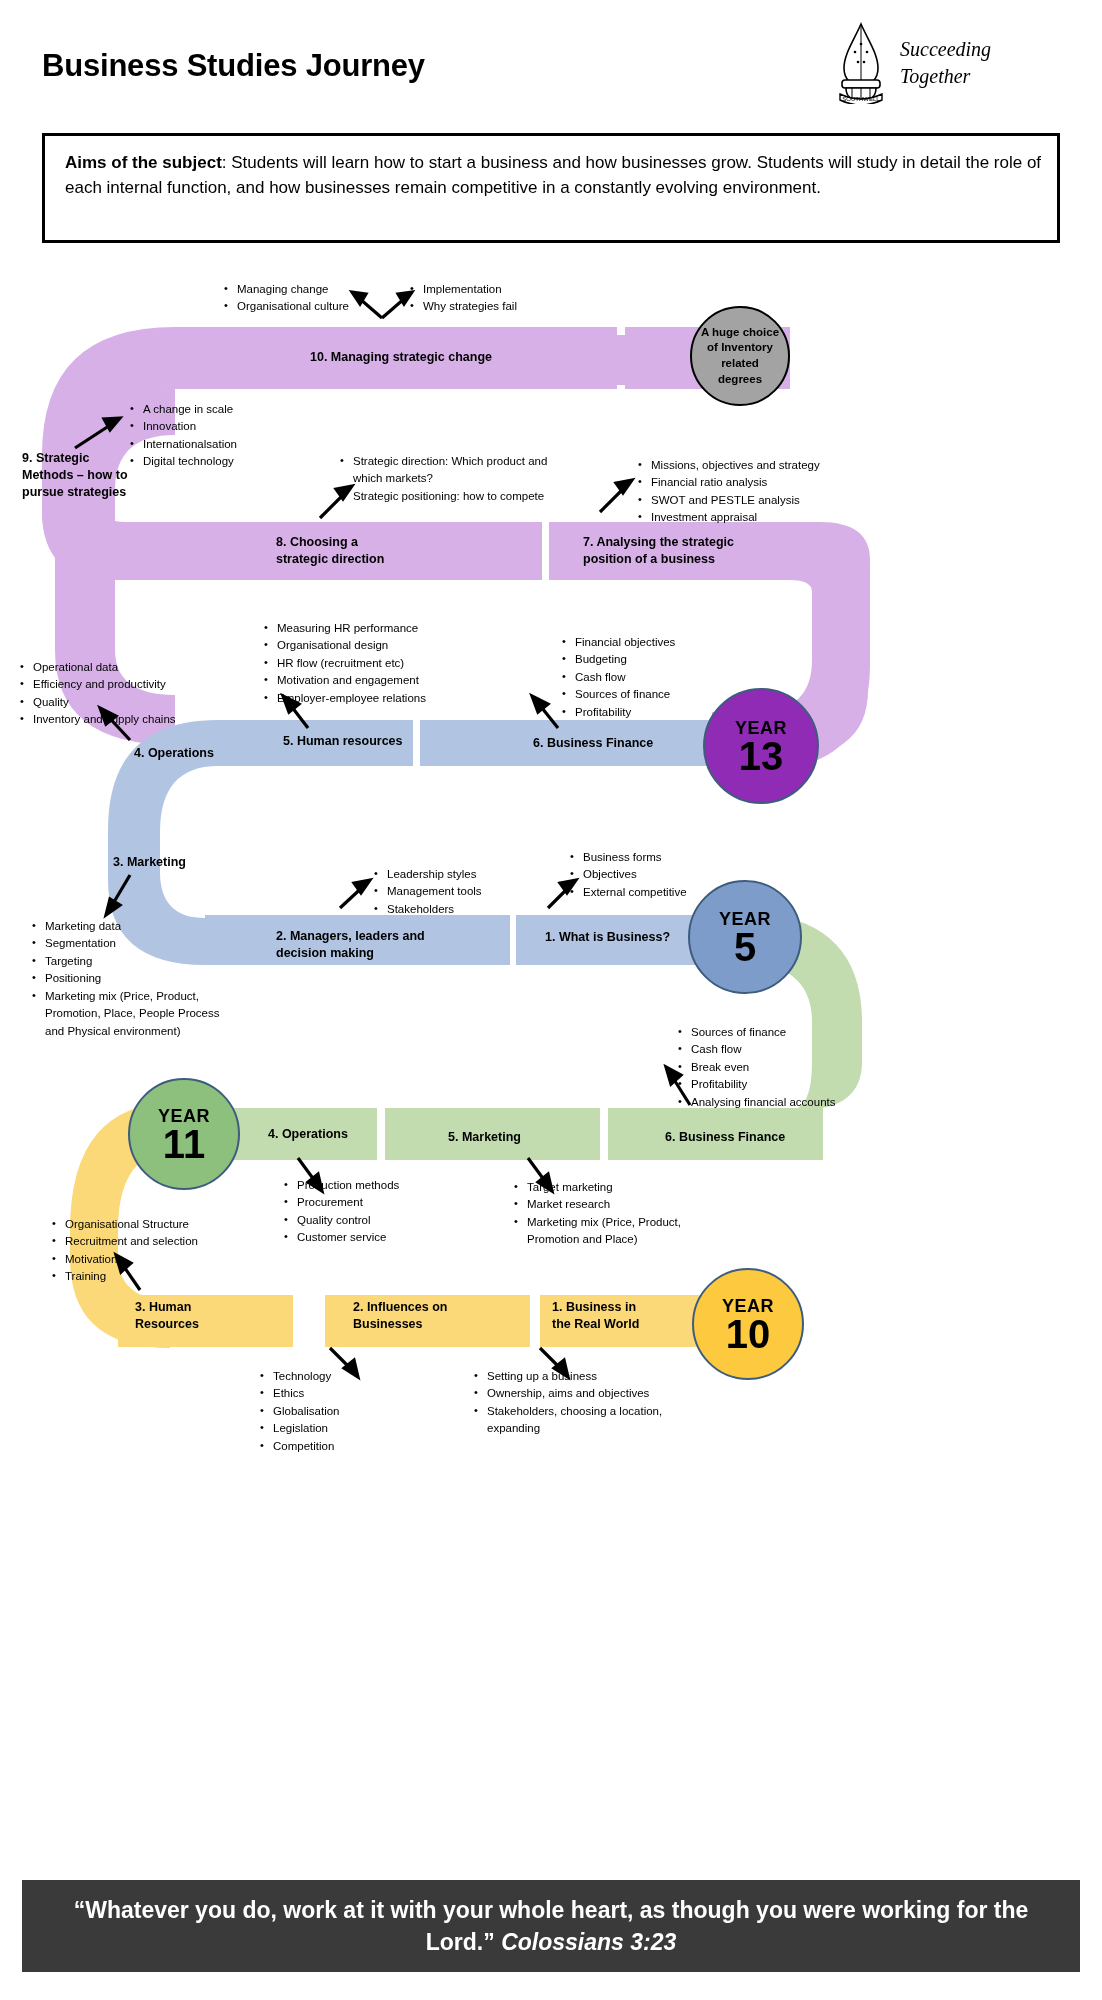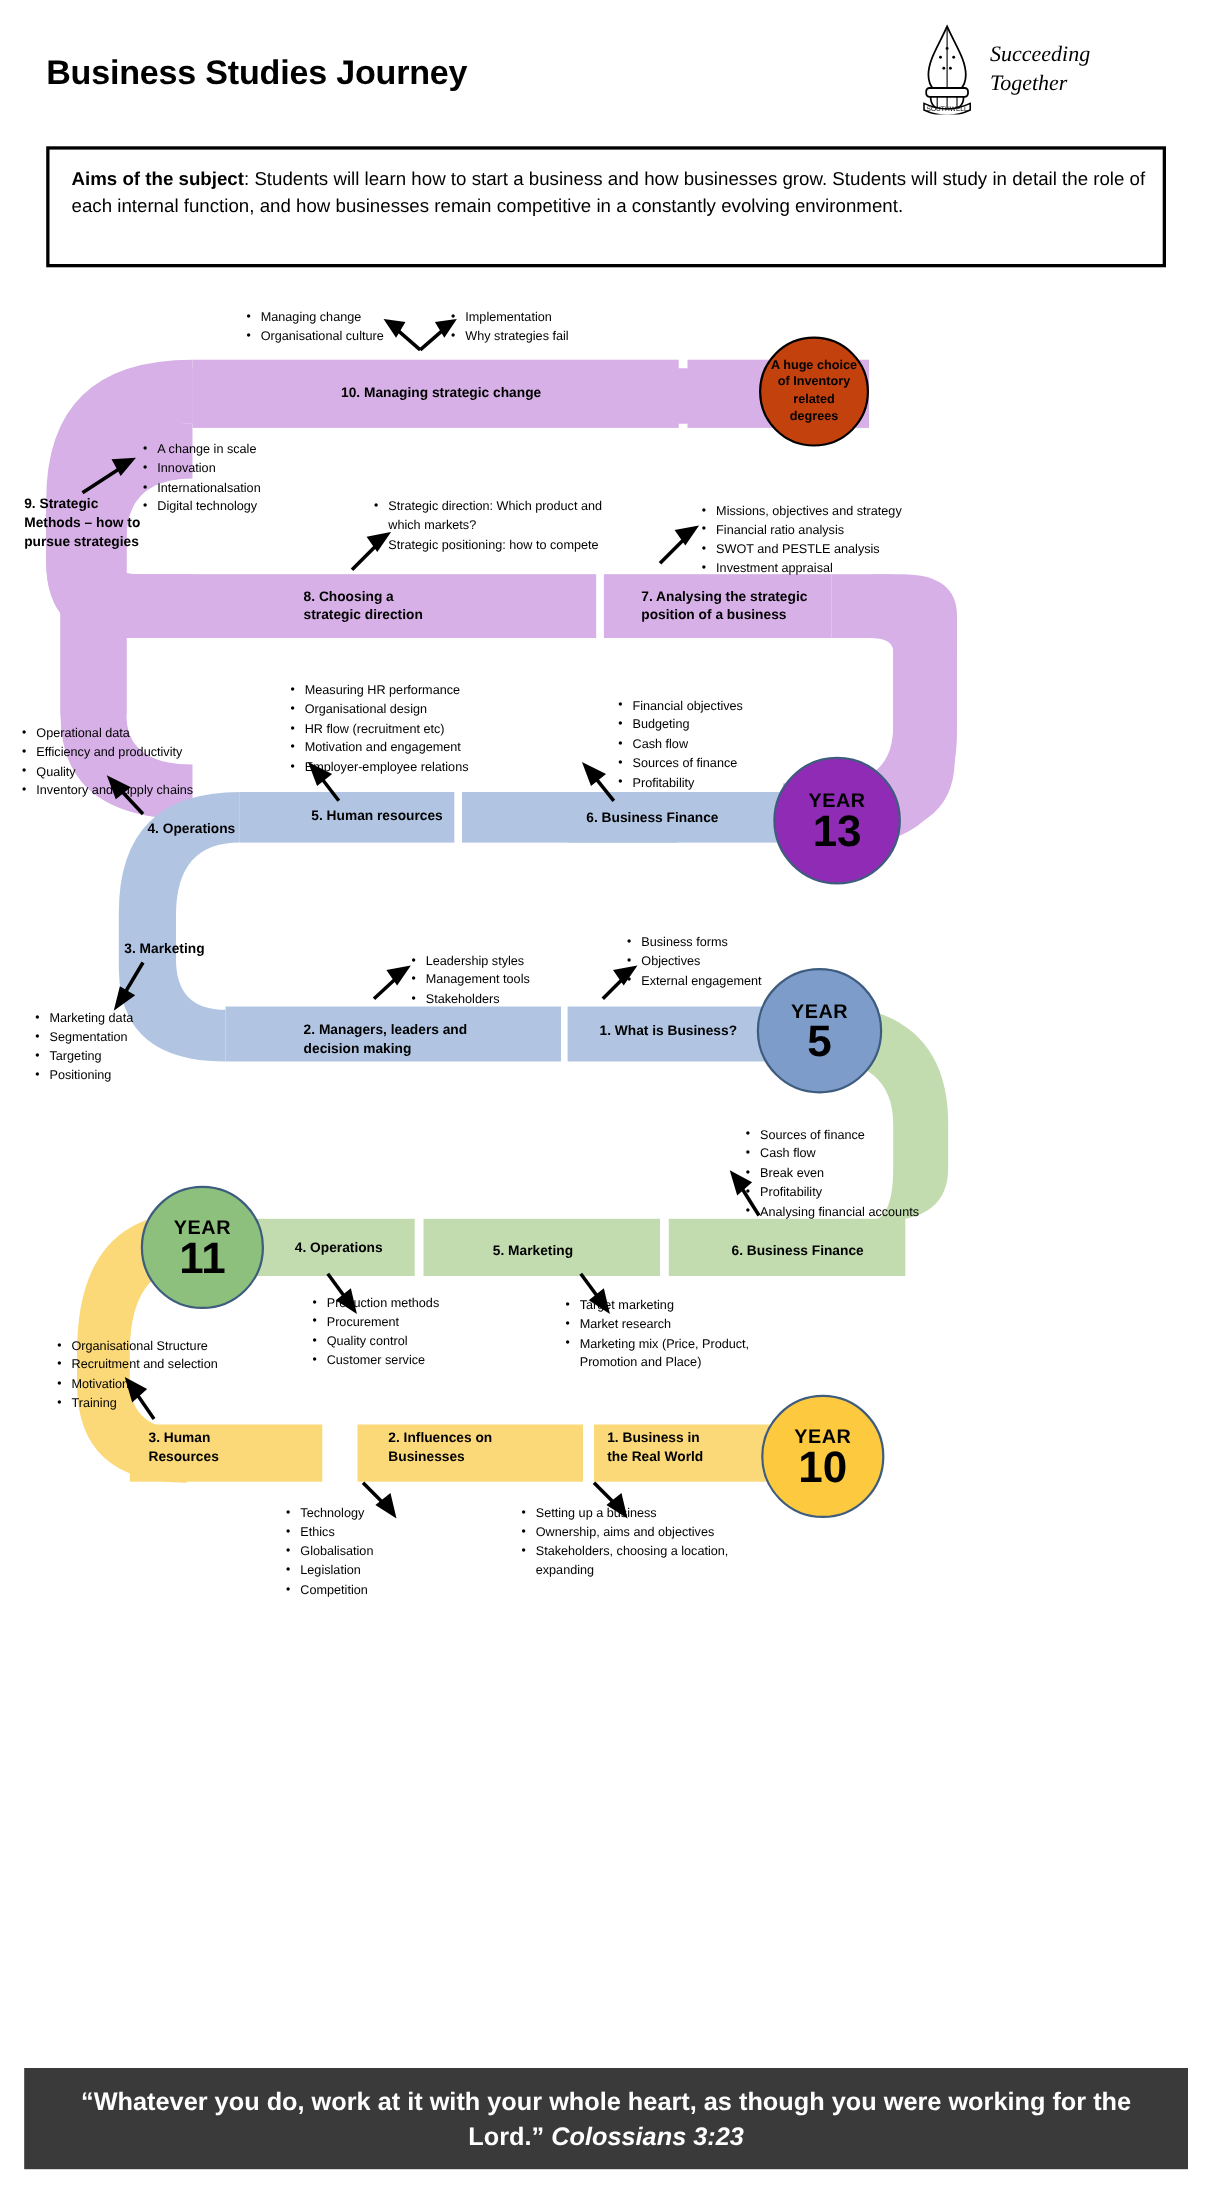--- a/index.html
+++ b/index.html
@@ -42,21 +42,21 @@
   .year-circle{
     position:absolute;border-radius:50%;border:2px solid #3e5c7e;
     display:flex;flex-direction:column;align-items:center;justify-content:center;
     text-align:center;
   }
   .year-word{font-size:18px;font-weight:bold;letter-spacing:.5px;}
   .year-num{font-size:40px;font-weight:bold;line-height:.95;margin-top:-2px;}
 
   #degrees-circle{
     position:absolute;left:690px;top:306px;width:100px;height:100px;
-    border-radius:50%;background:#c2410c;border:2px solid #000;
+    border-radius:50%;background:#a3a3a3;border:2px solid #000;
     display:flex;align-items:center;justify-content:center;text-align:center;
     font-size:11.5px;font-weight:bold;line-height:1.35;box-sizing:border-box;
   }
 
   
   #quote-box{
     left:22px;top:1880px;width:1058px;height:92px;background:#3a3a3a;color:#fff;
     display:flex;align-items:center;justify-content:center;text-align:center;
     box-sizing:border-box;padding:0 40px;
   }
@@ -344,34 +344,35 @@
       <li>Sources of finance</li>
       <li>Profitability</li>
     </ul>
 </div>
 <div class="bullets" style="left:30px;top:918px;width:200px;">
   <ul>
       <li>Marketing data</li>
       <li>Segmentation</li>
       <li>Targeting</li>
       <li>Positioning</li>
+      <li>Marketing mix (Price, Product, Promotion, Place, People Process and Physical environment)</li>
     </ul>
 </div>
 <div class="bullets" style="left:372px;top:866px;width:200px;">
   <ul>
       <li>Leadership styles</li>
       <li>Management tools</li>
       <li>Stakeholders</li>
     </ul>
 </div>
 <div class="bullets" style="left:568px;top:849px;width:200px;">
   <ul>
       <li>Business forms</li>
       <li>Objectives</li>
-      <li>External engagement</li>
+      <li>External competitive</li>
     </ul>
 </div>
 <div class="bullets" style="left:676px;top:1024px;width:235px;">
   <ul>
       <li>Sources of finance</li>
       <li>Cash flow</li>
       <li>Break even</li>
       <li>Profitability</li>
       <li>Analysing financial accounts</li>
     </ul>

